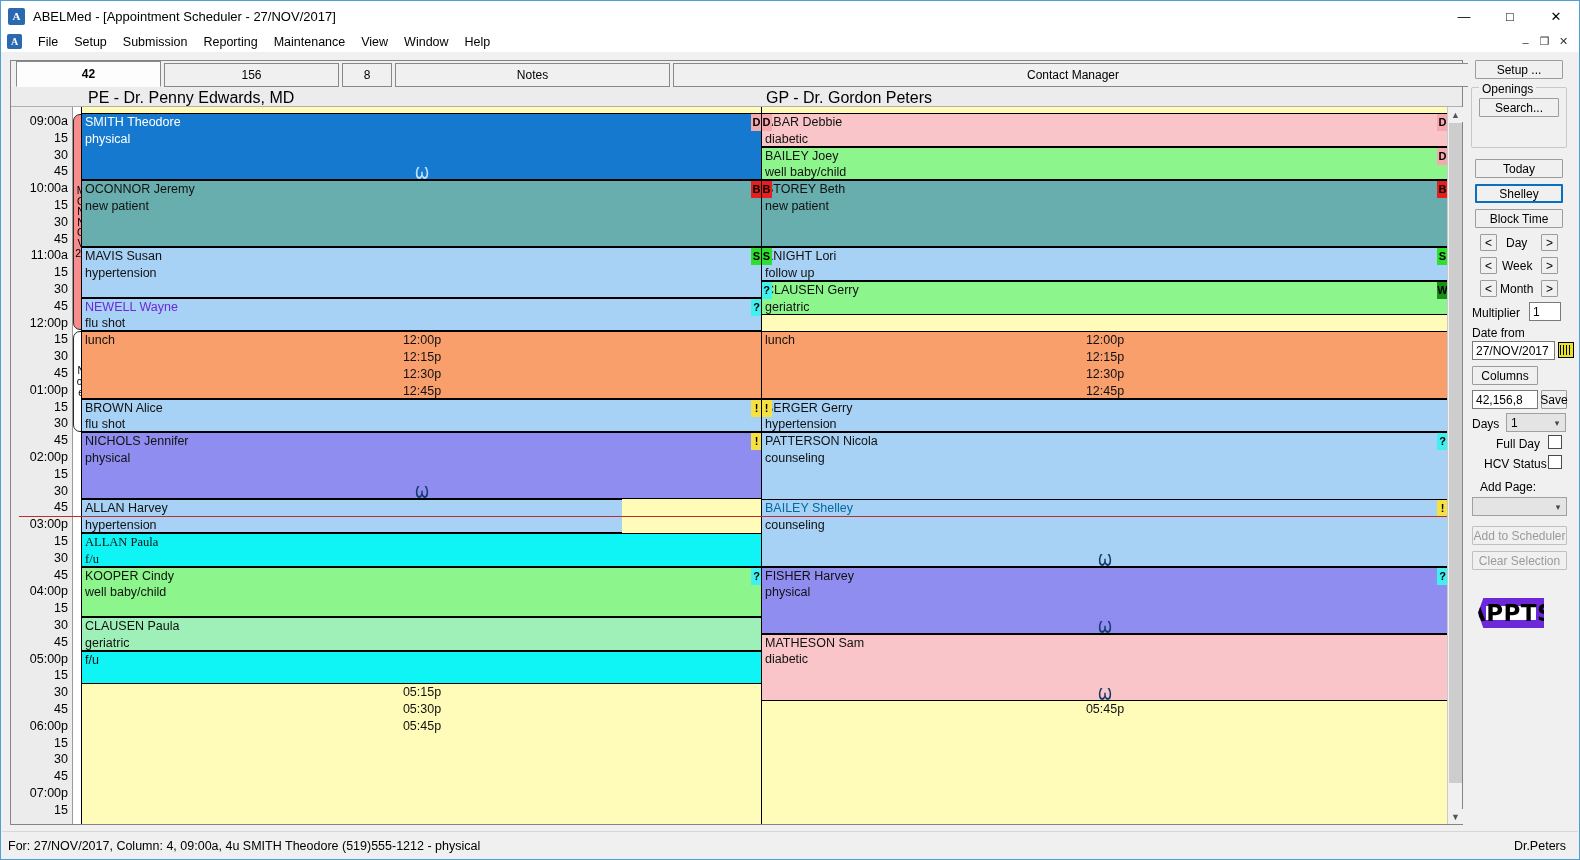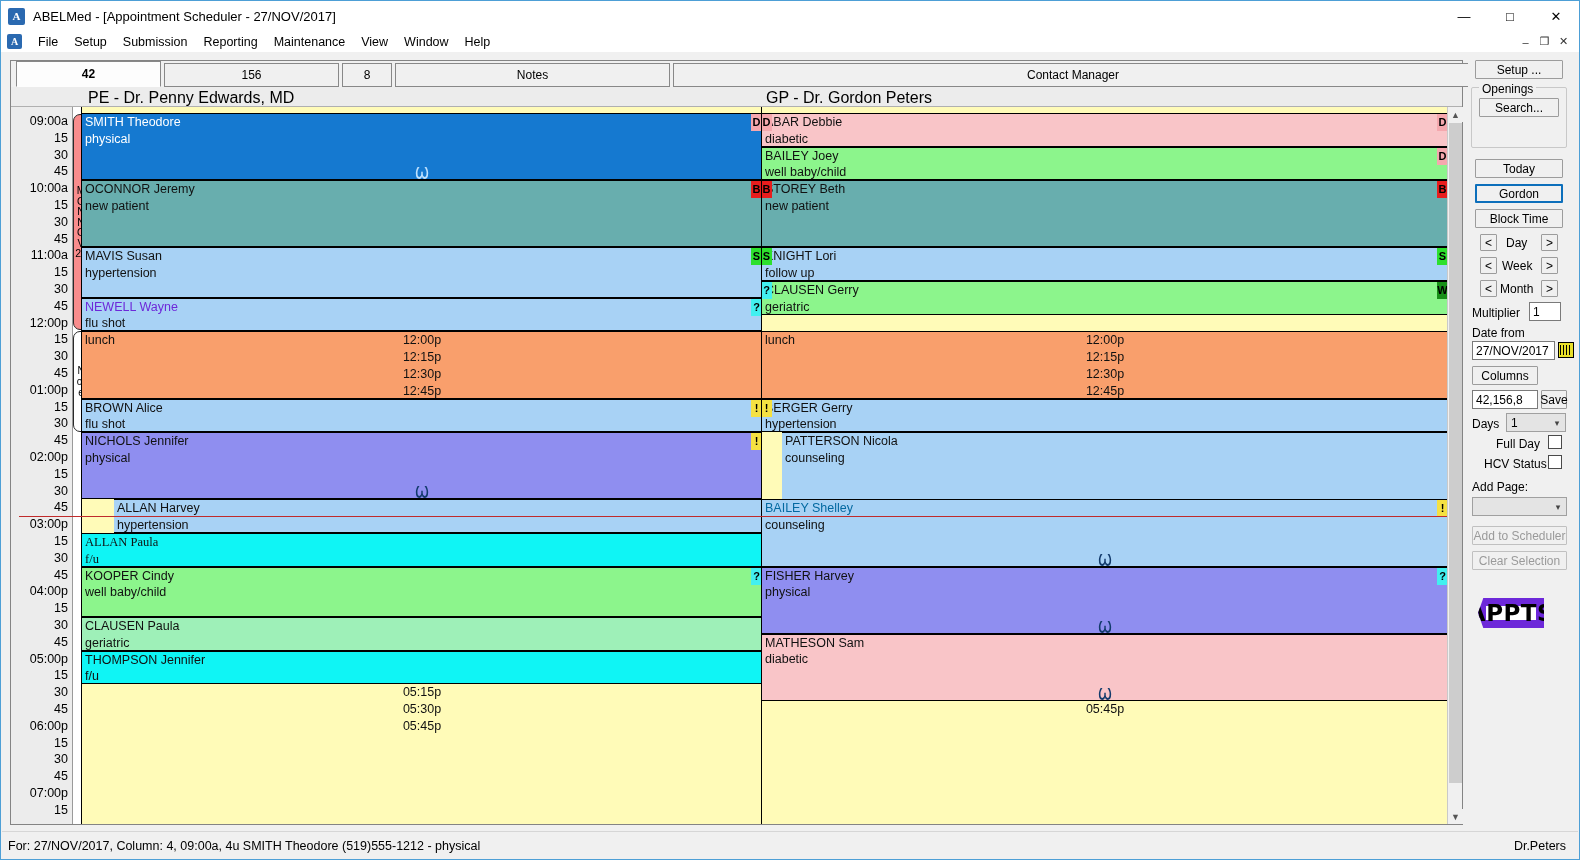--- a/index.html
+++ b/index.html
@@ -392,39 +392,38 @@
               <div class="nm" style="color: rgb(17, 17, 17);">BROWN Alice</div>
               <div class="rs" style="color: rgb(17, 17, 17);">flu shot</div>
               <div class="flag r" style="background: rgb(245, 225, 66);">!</div>
             </div>
             <div class="appt" style="top: 325.2px; height: 67.2px; width: 680px; background: rgb(143, 142, 240);">
               <div class="nm" style="color: rgb(17, 17, 17);">NICHOLS Jennifer</div>
               <div class="rs" style="color: rgb(17, 17, 17);">physical</div>
               <div class="flag r" style="background: rgb(245, 225, 66);">!</div>
               <div class="wglyph" style="color: rgb(18, 58, 107);">Ѡ</div>
             </div>
-            <div class="appt" style="top: 392.4px; height: 33.6px; width: 680px; background: rgb(168, 210, 245); margin-left: 32px;">
+            <div class="appt" style="top: 392.4px; height: 33.6px; width: 540px; background: rgb(168, 210, 245);">
               <div class="nm" style="color: rgb(17, 17, 17);">ALLAN Harvey</div>
               <div class="rs" style="color: rgb(17, 17, 17);">hypertension</div>
             </div>
             <div class="appt" style="top: 426px; height: 33.6px; width: 680px; background: rgb(15, 245, 245); font-family: Liberation Serif, serif;">
               <div class="nm" style="color: rgb(17, 17, 17);">ALLAN Paula</div>
               <div class="rs" style="color: rgb(17, 17, 17);">f/u</div>
             </div>
             <div class="appt" style="top: 459.6px; height: 50.4px; width: 680px; background: rgb(140, 245, 140);">
               <div class="nm" style="color: rgb(17, 17, 17);">KOOPER Cindy</div>
               <div class="rs" style="color: rgb(17, 17, 17);">well baby/child</div>
               <div class="flag r" style="background: rgb(66, 240, 240);">?</div>
             </div>
             <div class="appt" style="top: 510px; height: 33.6px; width: 680px; background: rgb(158, 240, 184);">
               <div class="nm" style="color: rgb(17, 17, 17);">CLAUSEN Paula</div>
               <div class="rs" style="color: rgb(17, 17, 17);">geriatric</div>
             </div>
             <div class="appt" style="top: 543.6px; height: 33.6px; width: 680px; background: rgb(15, 245, 245);">
-              <div class="nm" style="color: rgb(17, 17, 17);">THOMPSON Jennifer</div>
               <div class="rs" style="color: rgb(17, 17, 17);">f/u</div>
             </div>
           </div>
         <div class="daycol" id="col2" style="left: 750px; width: 686px;">
             <div class="freeslot" style="top: 190.8px; width: 686px;">
               <div class="t">11:45a</div>
             </div>
             <div class="freeslot" style="top: 594px; width: 686px;">
               <div class="t">05:45p</div>
             </div>
@@ -462,21 +461,21 @@
               <div style="position: absolute; top: 0px; width: 686px; text-align: center; font-size: 12.5px; line-height: 16.5px; color: rgb(17, 17, 17);">12:00p</div>
               <div style="position: absolute; top: 16.8px; width: 686px; text-align: center; font-size: 12.5px; line-height: 16.5px; color: rgb(17, 17, 17);">12:15p</div>
               <div style="position: absolute; top: 33.6px; width: 686px; text-align: center; font-size: 12.5px; line-height: 16.5px; color: rgb(17, 17, 17);">12:30p</div>
               <div style="position: absolute; top: 50.4px; width: 686px; text-align: center; font-size: 12.5px; line-height: 16.5px; color: rgb(17, 17, 17);">12:45p</div>
             </div>
             <div class="appt" style="top: 291.6px; height: 33.6px; width: 686px; background: rgb(168, 210, 245);">
               <div class="nm" style="color: rgb(17, 17, 17);">BERGER Gerry</div>
               <div class="rs" style="color: rgb(17, 17, 17);">hypertension</div>
               <div class="flag l" style="background: rgb(245, 225, 66);">!</div>
             </div>
-            <div class="appt" style="top: 325.2px; height: 81px; width: 686px; background: rgb(168, 210, 245); margin-left: 20px;">
+            <div class="appt" style="top: 325.2px; height: 81px; width: 686px; background: rgb(168, 210, 245);">
               <div class="nm" style="color: rgb(17, 17, 17);">PATTERSON Nicola</div>
               <div class="rs" style="color: rgb(17, 17, 17);">counseling</div>
               <div class="flag r" style="background: rgb(66, 240, 240);">?</div>
               <div class="wglyph" style="color: rgb(18, 58, 107);">Ѡ</div>
             </div>
             <div class="appt" style="top: 392.4px; height: 67.2px; width: 686px; background: rgb(168, 210, 245);">
               <div class="nm" style="color: #0369a1;">BAILEY Shelley</div>
               <div class="rs" style="color: rgb(17, 17, 17);">counseling</div>
               <div class="flag r" style="background: rgb(245, 225, 66);">!</div>
               <div class="wglyph" style="color: rgb(18, 58, 107);">Ѡ</div>
@@ -505,21 +504,21 @@
     </div>
 
     <div id="sidebar">
       <div class="sbtn" style="left:7px;top:0px;width:88px;height:19px;">Setup ...</div>
 
       <div class="sgroup" style="left:3px;top:27px;width:96px;height:61px;"></div>
       <div class="slabel" style="left:11px;top:22px;background:#f0f0f0;padding:0 3px;">Openings</div>
       <div class="sbtn" style="left:11px;top:38px;width:80px;height:19px;">Search...</div>
 
       <div class="sbtn" style="left:7px;top:99px;width:88px;height:19px;">Today</div>
-      <div class="sbtn focused" style="left:7px;top:124px;width:88px;height:19px;">Gordon</div>
+      <div class="sbtn focused" style="left:7px;top:124px;width:88px;height:19px;">Shelley</div>
       <div class="sbtn" style="left:7px;top:149px;width:88px;height:19px;">Block Time</div>
 
       <div class="sbtn" style="left:12px;top:174px;width:17px;height:17px;">&lt;</div>
       <div class="slabel" style="left:38px;top:176px;">Day</div>
       <div class="sbtn" style="left:73px;top:174px;width:17px;height:17px;">&gt;</div>
 
       <div class="sbtn" style="left:12px;top:197px;width:17px;height:17px;">&lt;</div>
       <div class="slabel" style="left:34px;top:199px;">Week</div>
       <div class="sbtn" style="left:73px;top:197px;width:17px;height:17px;">&gt;</div>
 
@@ -544,21 +543,21 @@
       <div class="scombo" style="left:38px;top:353px;width:60px;height:19px;">
         <span class="cv">1</span>
         <span class="carrow">▾</span>
       </div>
 
       <div class="slabel" style="left:28px;top:377px;">Full Day</div>
       <div class="scheck" style="left:80px;top:375px;"></div>
       <div class="slabel" style="left:16px;top:397px;">HCV Status</div>
       <div class="scheck" style="left:80px;top:395px;"></div>
 
-      <div class="slabel" style="left:4px;top:420px;">Add Page:</div>
+      <div class="slabel" style="left:12px;top:420px;">Add Page:</div>
       <div class="scombo" style="left:4px;top:437px;width:95px;height:19px;">
         <span class="cv"></span>
         <span class="carrow">▾</span>
       </div>
       <div class="sbtn disabled" style="left:4px;top:466px;width:95px;height:19px;">Add to Scheduler</div>
       <div class="sbtn disabled" style="left:4px;top:491px;width:95px;height:19px;">Clear Selection</div>
 
       <div id="apptsbadge" style="left:10px;top:538px;">APPTS</div>
     </div>
 

